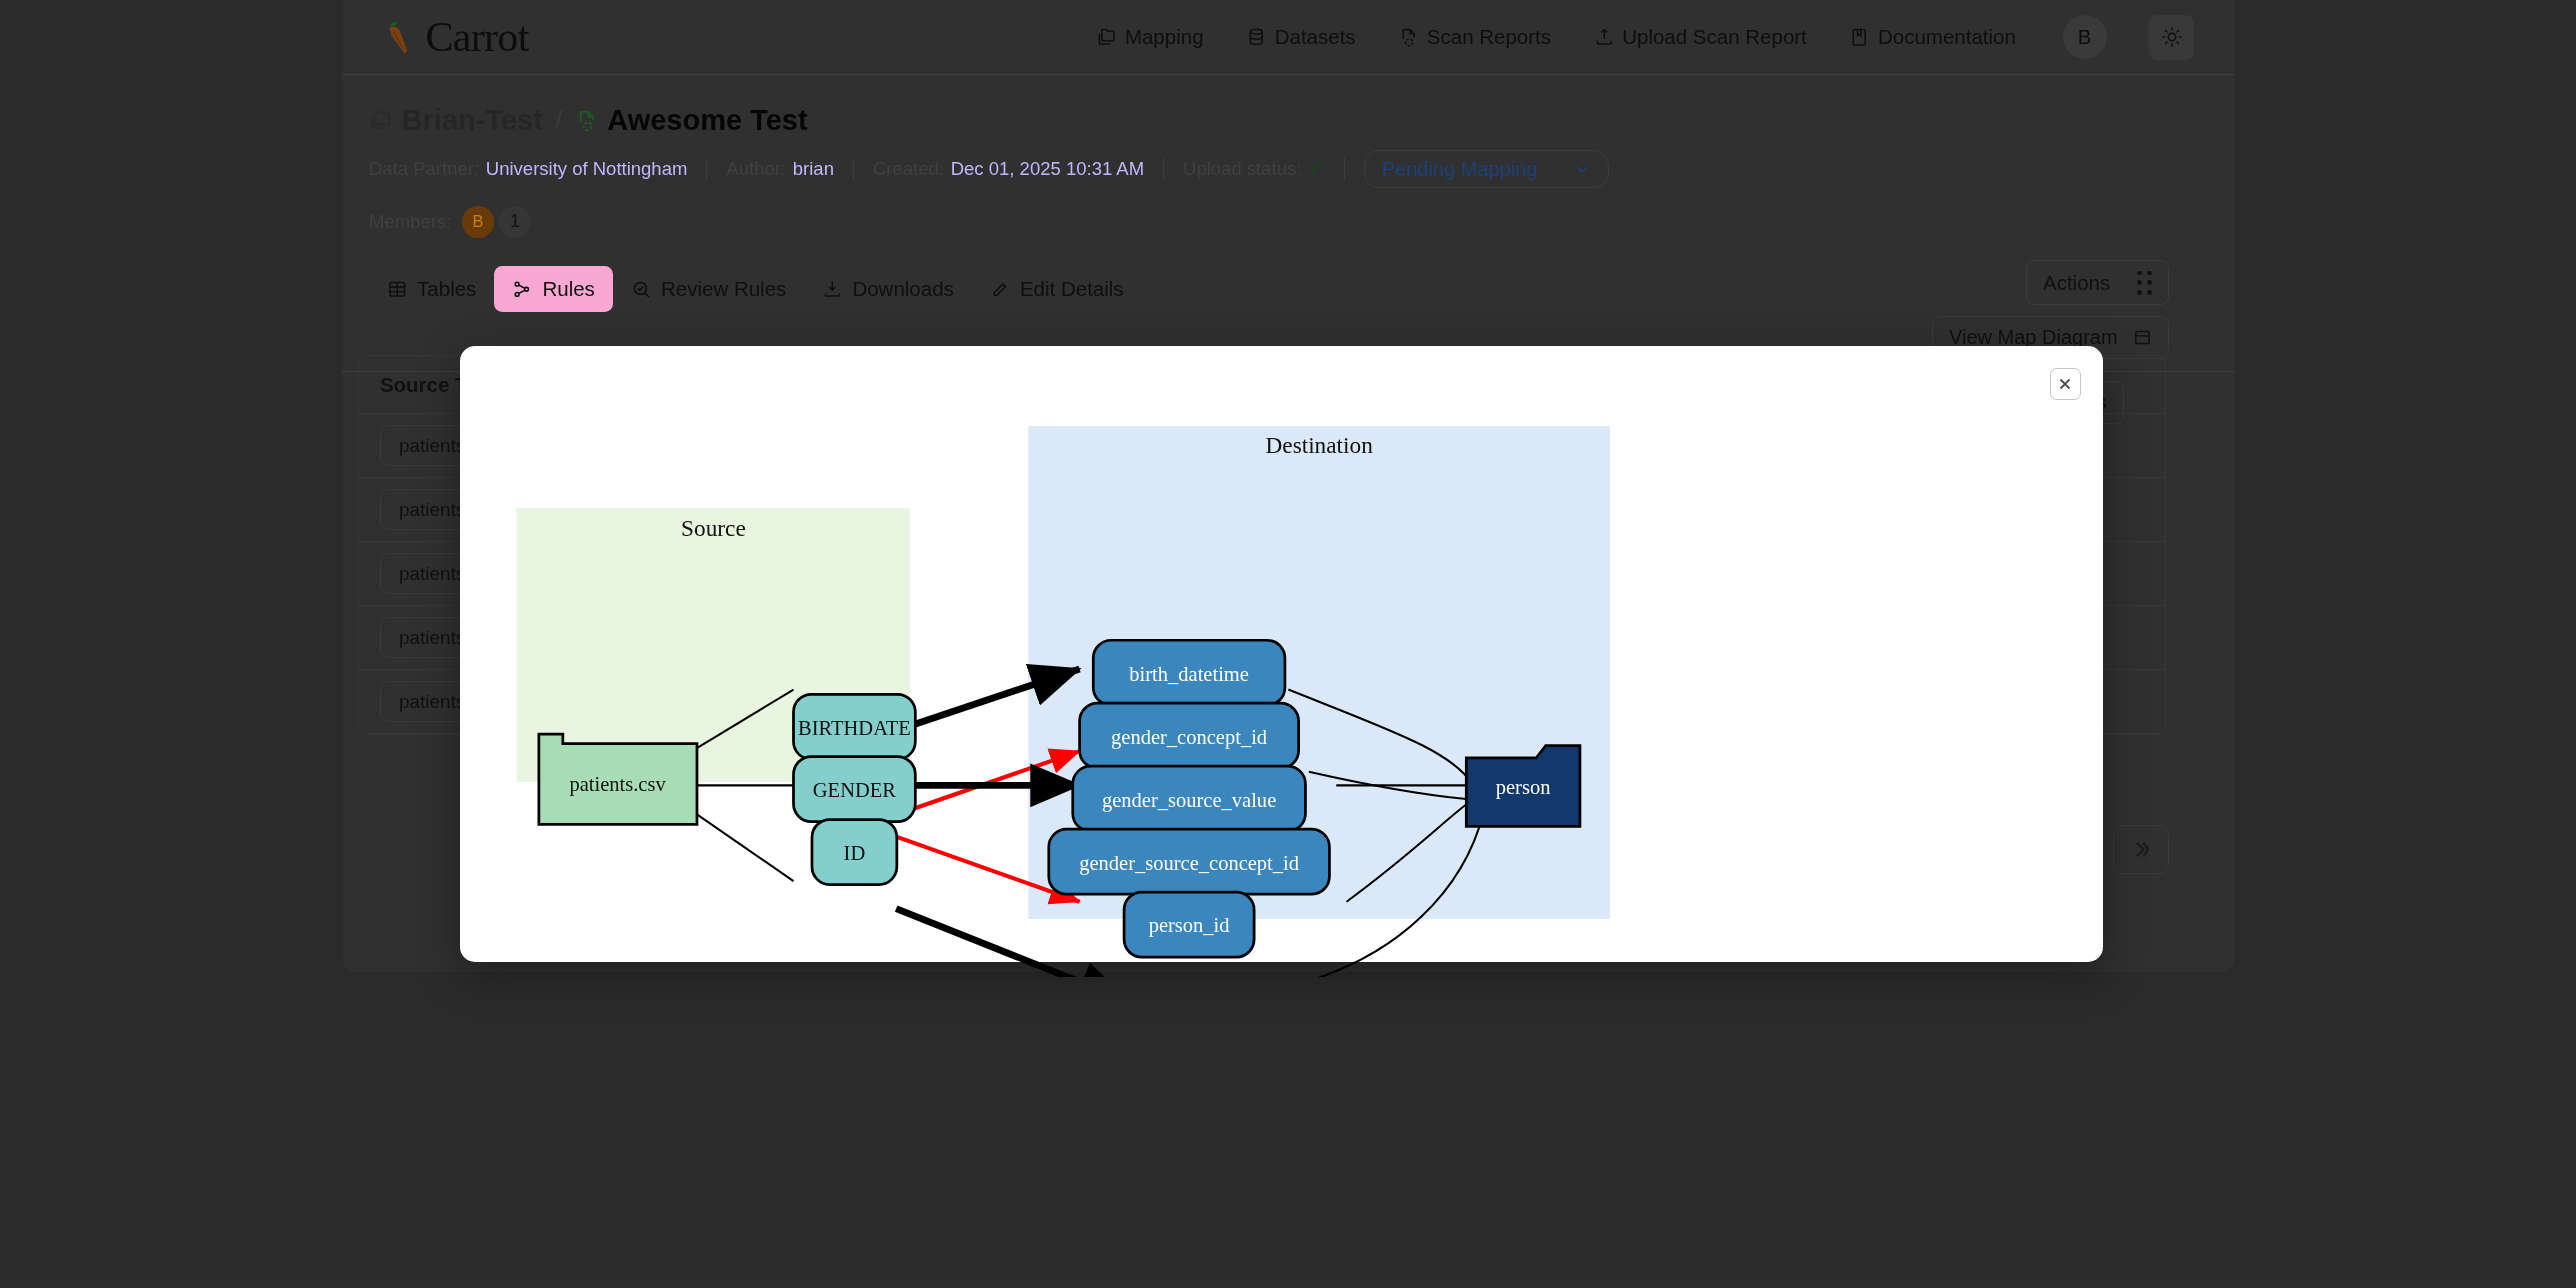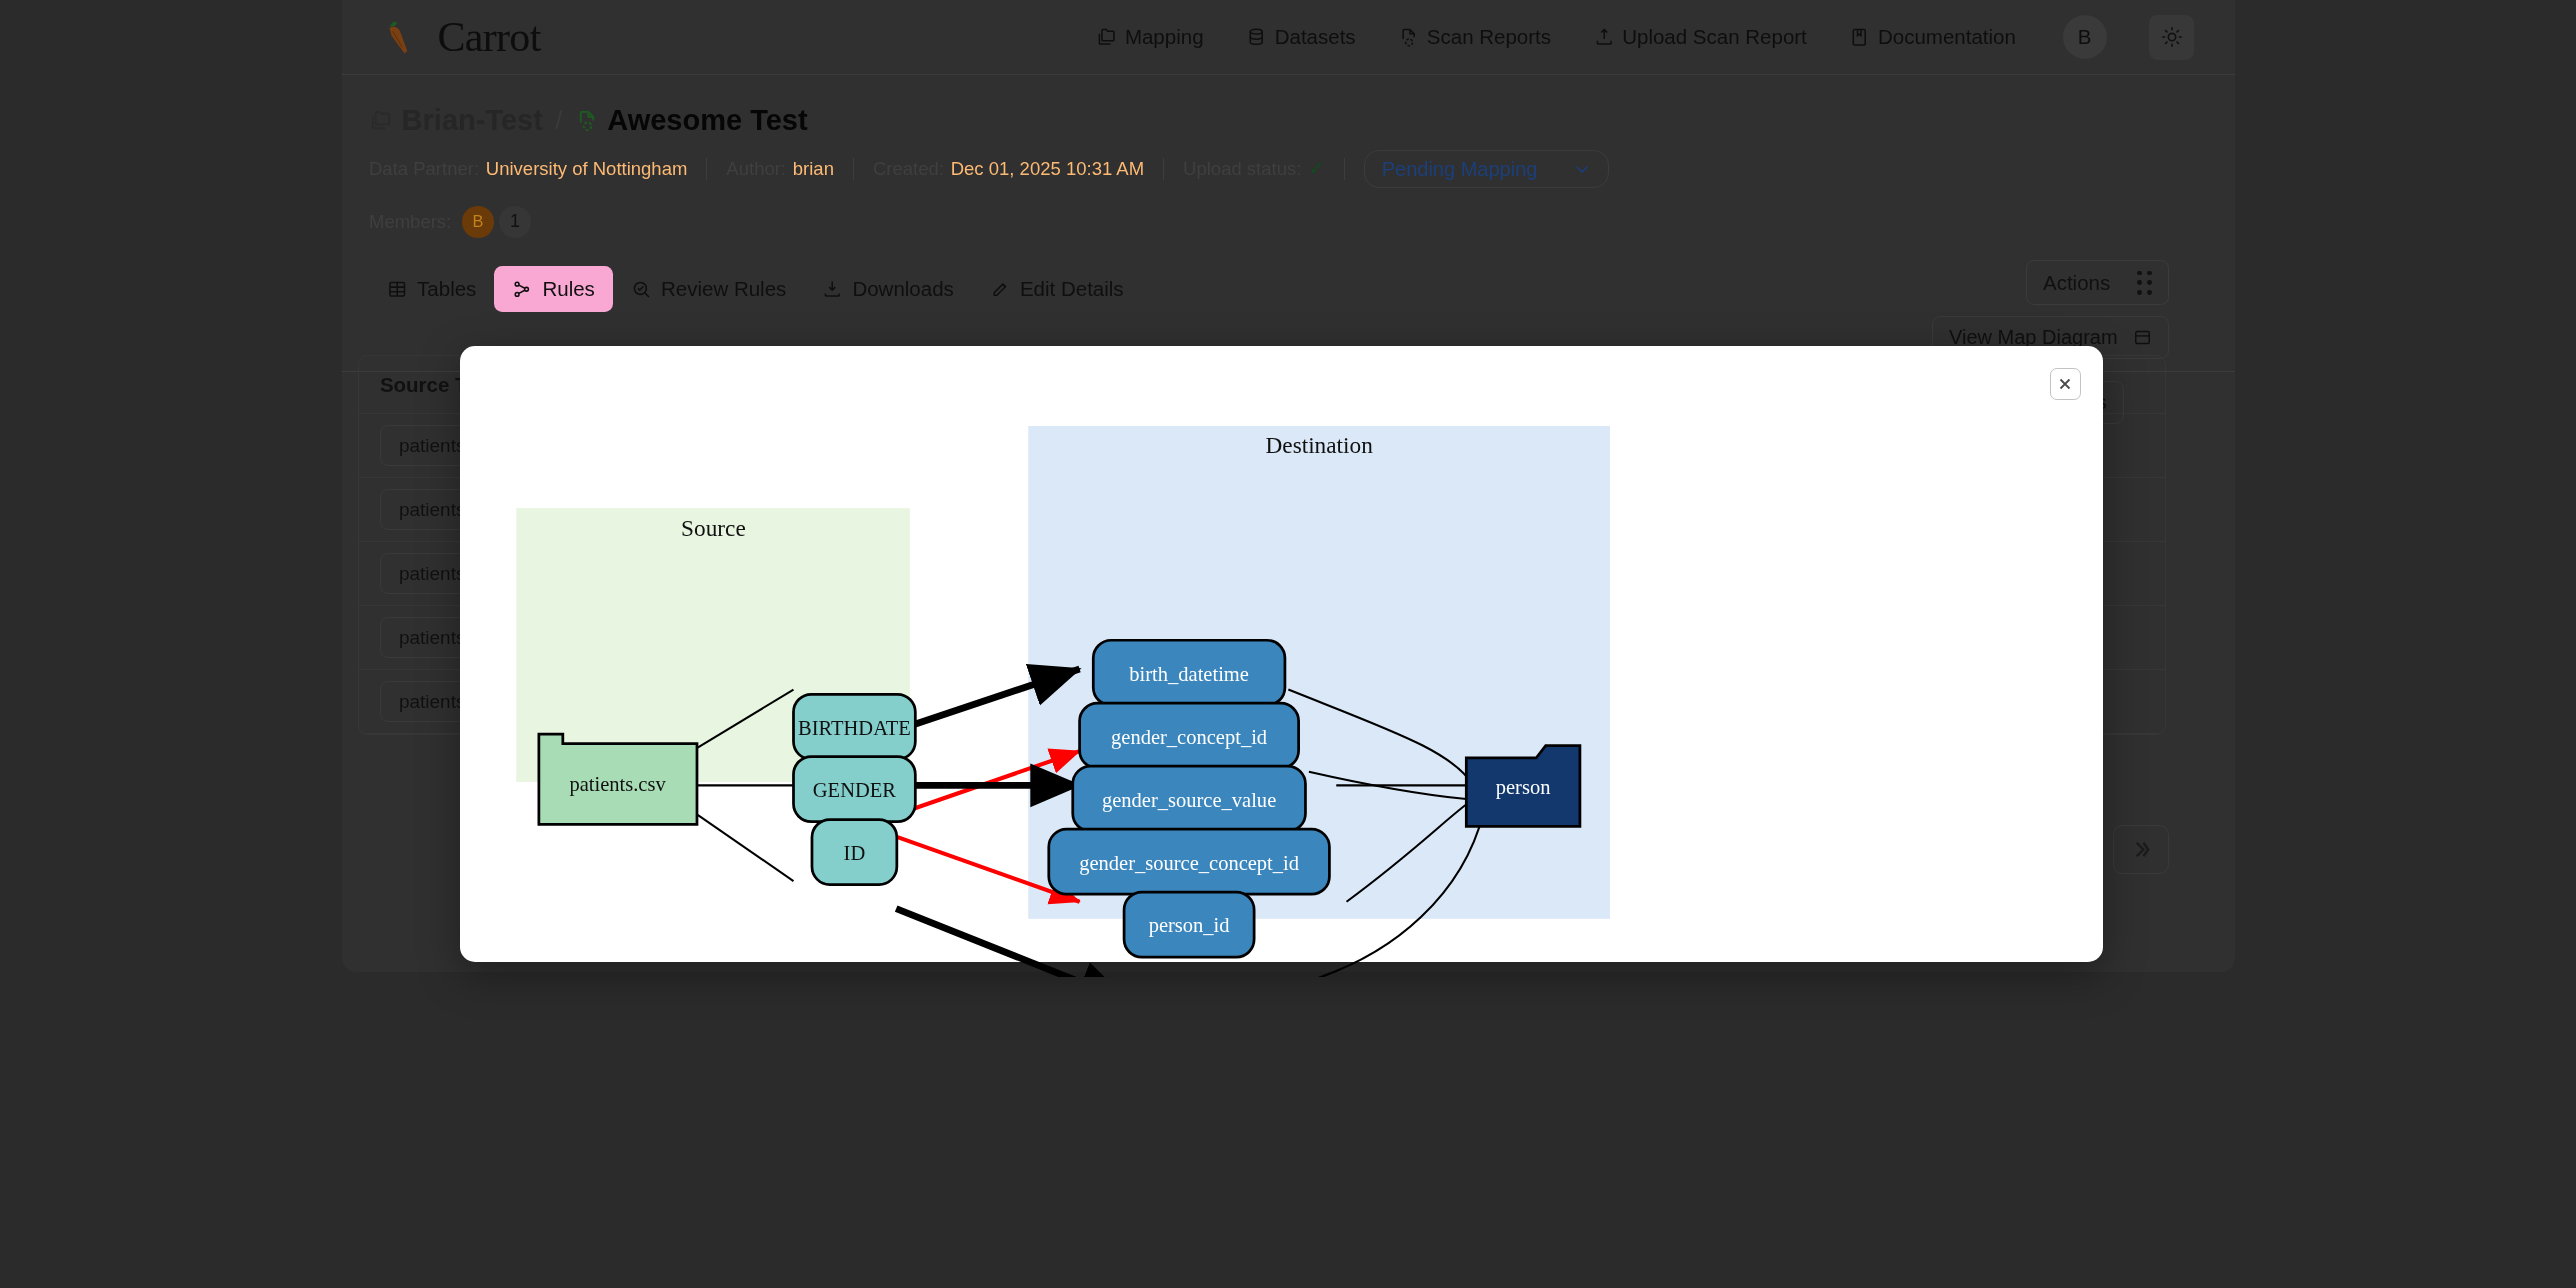--- a/index.html
+++ b/index.html
@@ -18,21 +18,21 @@
     background: #303030;
     border-radius: 0 0 13.7px 13.7px;
   }
 
   
   .navbar {
     position: absolute; left: 0; top: 0; width: 100%; height: 75px;
     border-bottom: 0.7px solid #3c3c3c;
     display: flex; align-items: center;
   }
-  .brand { display: flex; align-items: center; gap: 22px; margin-left: 42px; }
+  .brand { display: flex; align-items: center; gap: 10px; margin-left: 42px; }
   .brand-word { font-family: "Liberation Serif", serif; font-size: 42px; color: #0d0d0d; letter-spacing: -0.7px; }
   .carrot-svg { width: 31.5px; height: 36px; display: block; }
 
   .nav-items { display: flex; align-items: center; gap: 31.5px; margin-left: auto; margin-right: 0; }
   .nav-item { display: flex; align-items: center; gap: 8.2px; padding: 6.8px 5.5px; border-radius: 5.5px; cursor: pointer; }
   .nav-item .lbl { font-size: 20.5px; color: #0e0e0e; white-space: nowrap; }
   .nav-ico { width: 20.5px; height: 20.5px; flex: 0 0 auto; display: block; stroke: #0e0e0e; fill: none; stroke-width: 1.8; }
   .avatar-btn {
     width: 44px; height: 44px; border-radius: 50%;
     background: #3a3a3a; display: flex; align-items: center; justify-content: center;
@@ -50,21 +50,21 @@
   .crumb-ico { width: 23px; height: 23px; stroke: #2a2a2a; fill: none; stroke-width: 2; }
   .crumb-a { font-size: 29px; color: #262626; font-weight: bold; cursor: pointer; }
   .crumb-sep { font-size: 26px; color: #3a3a3a; margin: 0 2.7px; }
   .doc-ico { width: 23px; height: 27px; }
   .crumb-title { font-size: 29px; color: #060606; font-weight: bold; }
 
   .meta-row { display: flex; align-items: center; margin: 16.4px 0 0 27px; height: 31.5px; }
   .meta-cell { display: flex; align-items: baseline; gap: 6.8px; padding-right: 19px; margin-right: 19px; border-right: 0.7px solid #3d3d3d; }
   .meta-cell.last { border-right: none; }
   .meta-k { font-size: 18.5px; color: #3f3f3f; }
-  .meta-v { font-size: 18.5px; color: #fdba74; }
+  .meta-v { font-size: 18.5px; color: #c4b5fd; }
   .check { color: #14491f; font-size: 20.5px; line-height: 1; }
   .status-pill {
     display: flex; align-items: center; gap: 36px;
     border: 0.7px solid #3c3c3c; border-radius: 15px; padding: 6.2px 16.4px; cursor: pointer;
   }
   .status-pill .txt { font-size: 20px; color: #1b3f7a; }
   .chev { width: 18px; height: 18px; stroke: #1b3f7a; fill: none; stroke-width: 2.2; }
 
   .members-row { display: flex; align-items: center; gap: 11px; margin: 16.4px 0 0 27px; height: 41px; }
   .members-k { font-size: 18.5px; color: #3f3f3f; }

